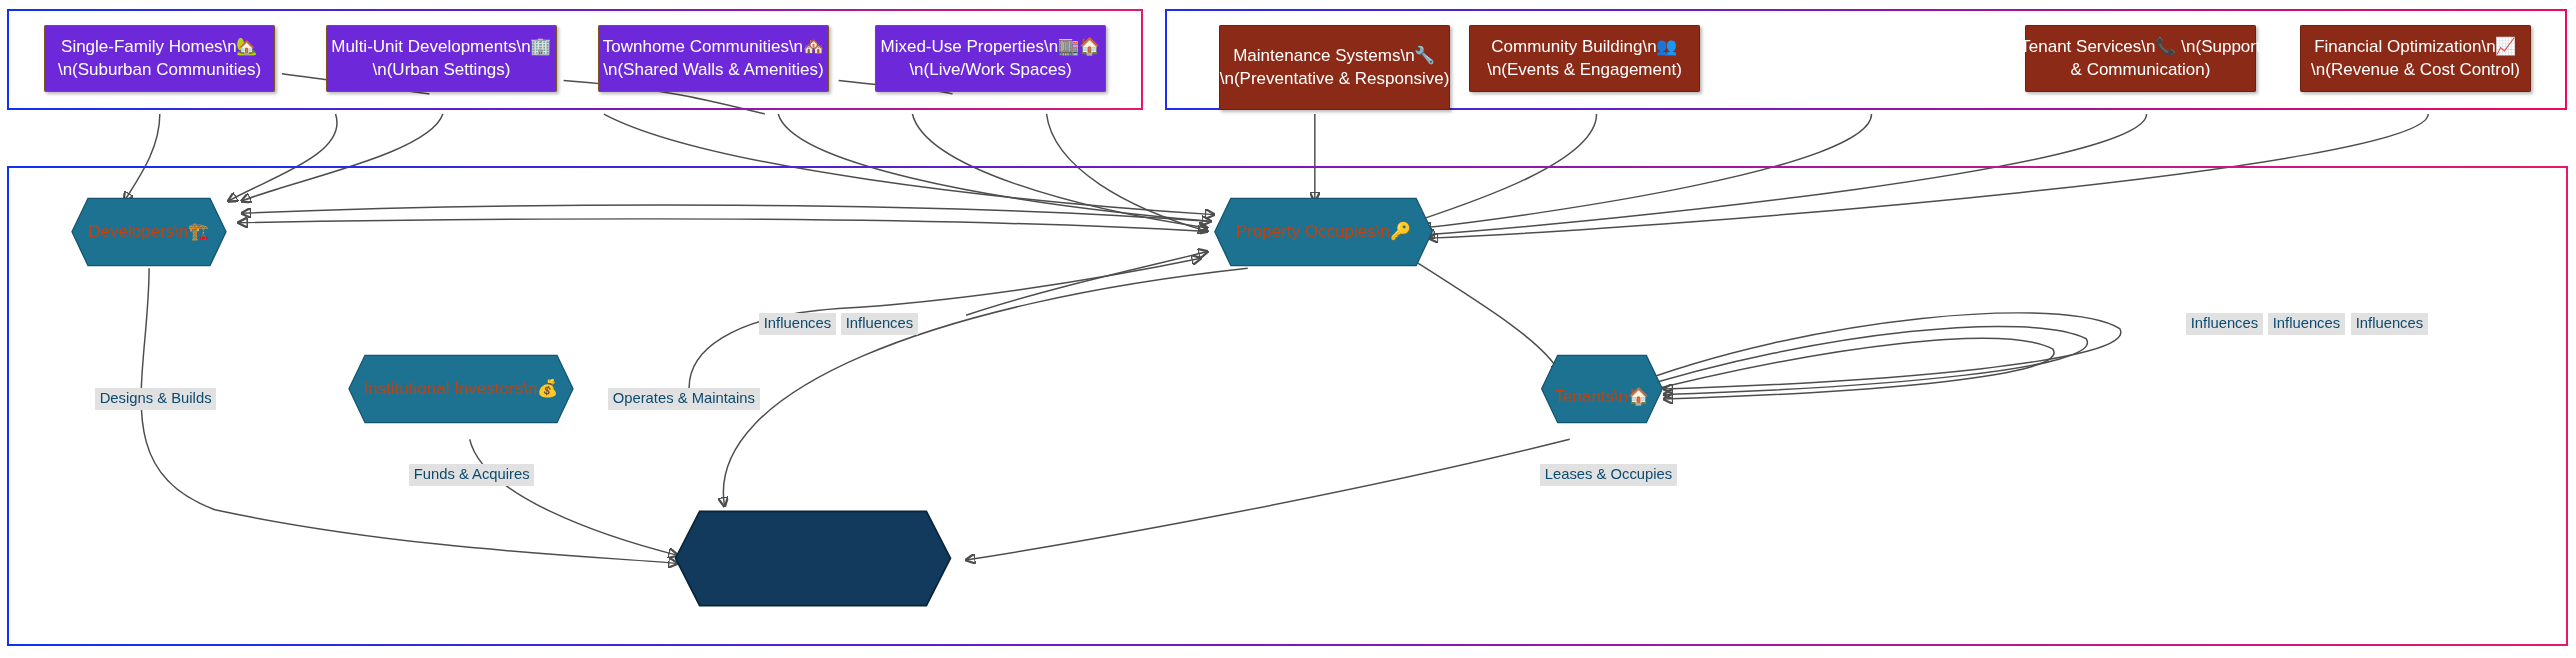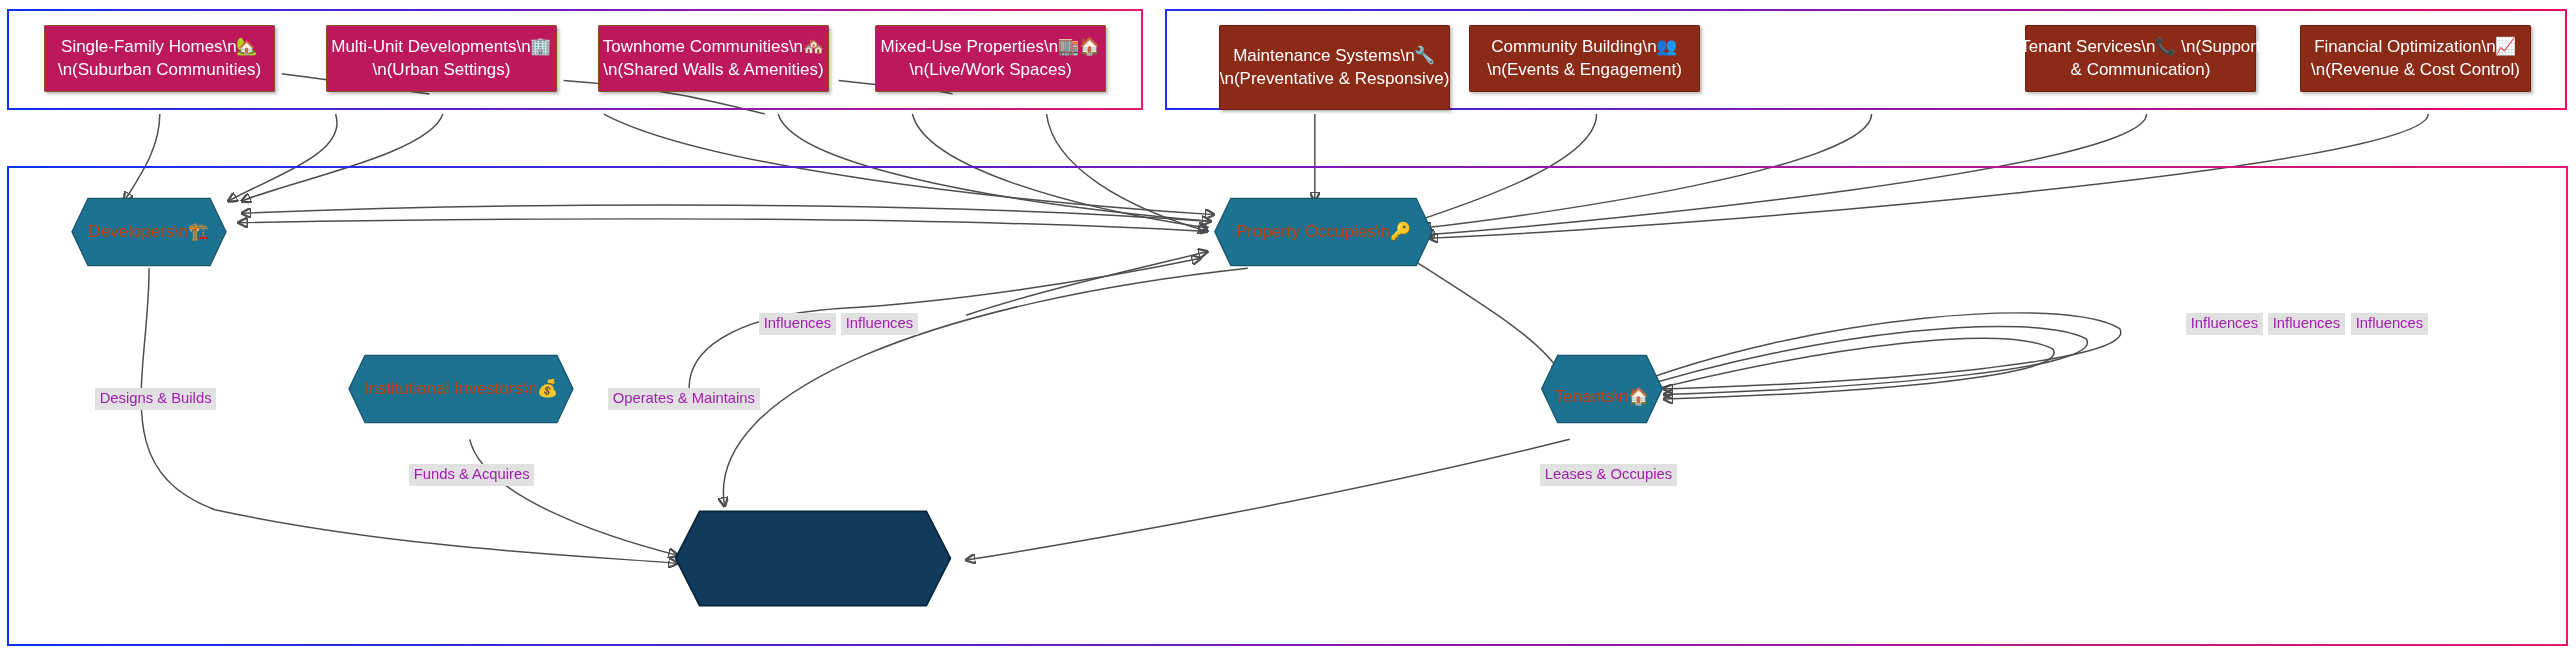--- a/index.html
+++ b/index.html
@@ -47,21 +47,21 @@
     text-align: center;
     color: #ffffff;
     font-size: 17px;
     line-height: 1.35;
     border-radius: 1.3px;
     box-shadow: 2px 2px 3.4px rgba(0,0,0,0.28);
     padding: 2.7px 6.7px;
   }
   .rect-node .ln { display: block; white-space: nowrap; }
   .node-prop {
-    background: #be185d;
+    background: #6d28d9;
     border: 1.3px solid #7e551c;
   }
   .node-mgmt {
     background: #8b2b17;
     border: 1.3px solid #6b2011;
   }
 
   
   .hex-node {
     position: absolute;
@@ -80,21 +80,21 @@
     white-space: nowrap;
     pointer-events: none;
   }
   .hex-label.two-line { white-space: normal; }
   .hex-label.underline { text-decoration: underline; }
 
   
   .edge-label {
     position: absolute;
     background: #e1e1e1;
-    color: #a21caf;
+    color: #0c4a6e;
     font-size: 14.8px;
     line-height: 1.2;
     padding: 2px 4.7px;
     white-space: nowrap;
     border-radius: 0.7px;
   }
 
   
   #edges {
     position: absolute;

